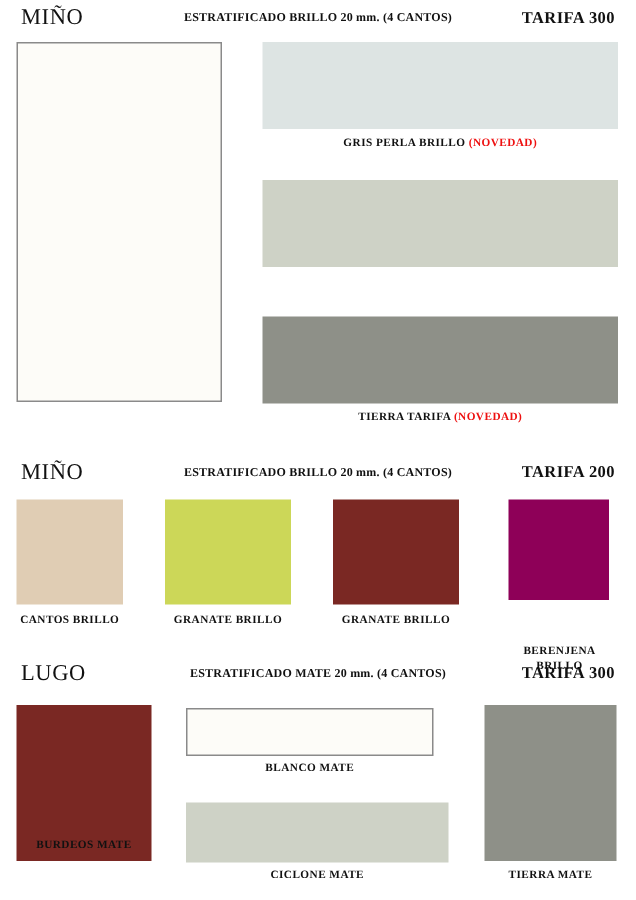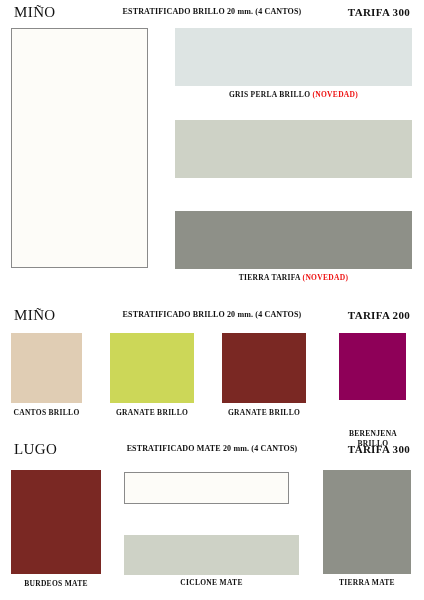--- a/index.html
+++ b/index.html
@@ -145,25 +145,28 @@
     <span>BERENJENA BRILLO</span>
   </div>
 
   <div class="section-head" style="top:441px;">
     <div class="brand">LUGO</div>
     <div class="spec">ESTRATIFICADO MATE 20 mm. (4 CANTOS)</div>
     <div class="tariff">TARIFA 300</div>
   </div>
 
   <div class="swatch" style="left:11px; top:470px; width:90px; height:104px; background:#7a2823;"></div>
-  <div class="caption" style="left:4px; top:579px; width:104px;">
+  <div class="caption" style="left:4px; top:558px; width:104px;">
     <span>BURDEOS MATE</span>
   </div>
 
   <div class="swatch bordered" style="left:124px; top:472px; width:165px; height:32px; background:#fdfcf8;"></div>
+  <div class="caption" style="left:124px; top:507px; width:165px;">
+    <span>BLANCO MATE</span>
+  </div>
 
   <div class="swatch" style="left:124px; top:535px; width:175px; height:40px; background:#ced2c6;"></div>
   <div class="caption" style="left:124px; top:578px; width:175px;">
     <span>CICLONE MATE</span>
   </div>
 
   <div class="swatch" style="left:323px; top:470px; width:88px; height:104px; background:#8e9088;"></div>
   <div class="caption" style="left:318px; top:578px; width:98px;">
     <span>TIERRA MATE</span>
   </div>

